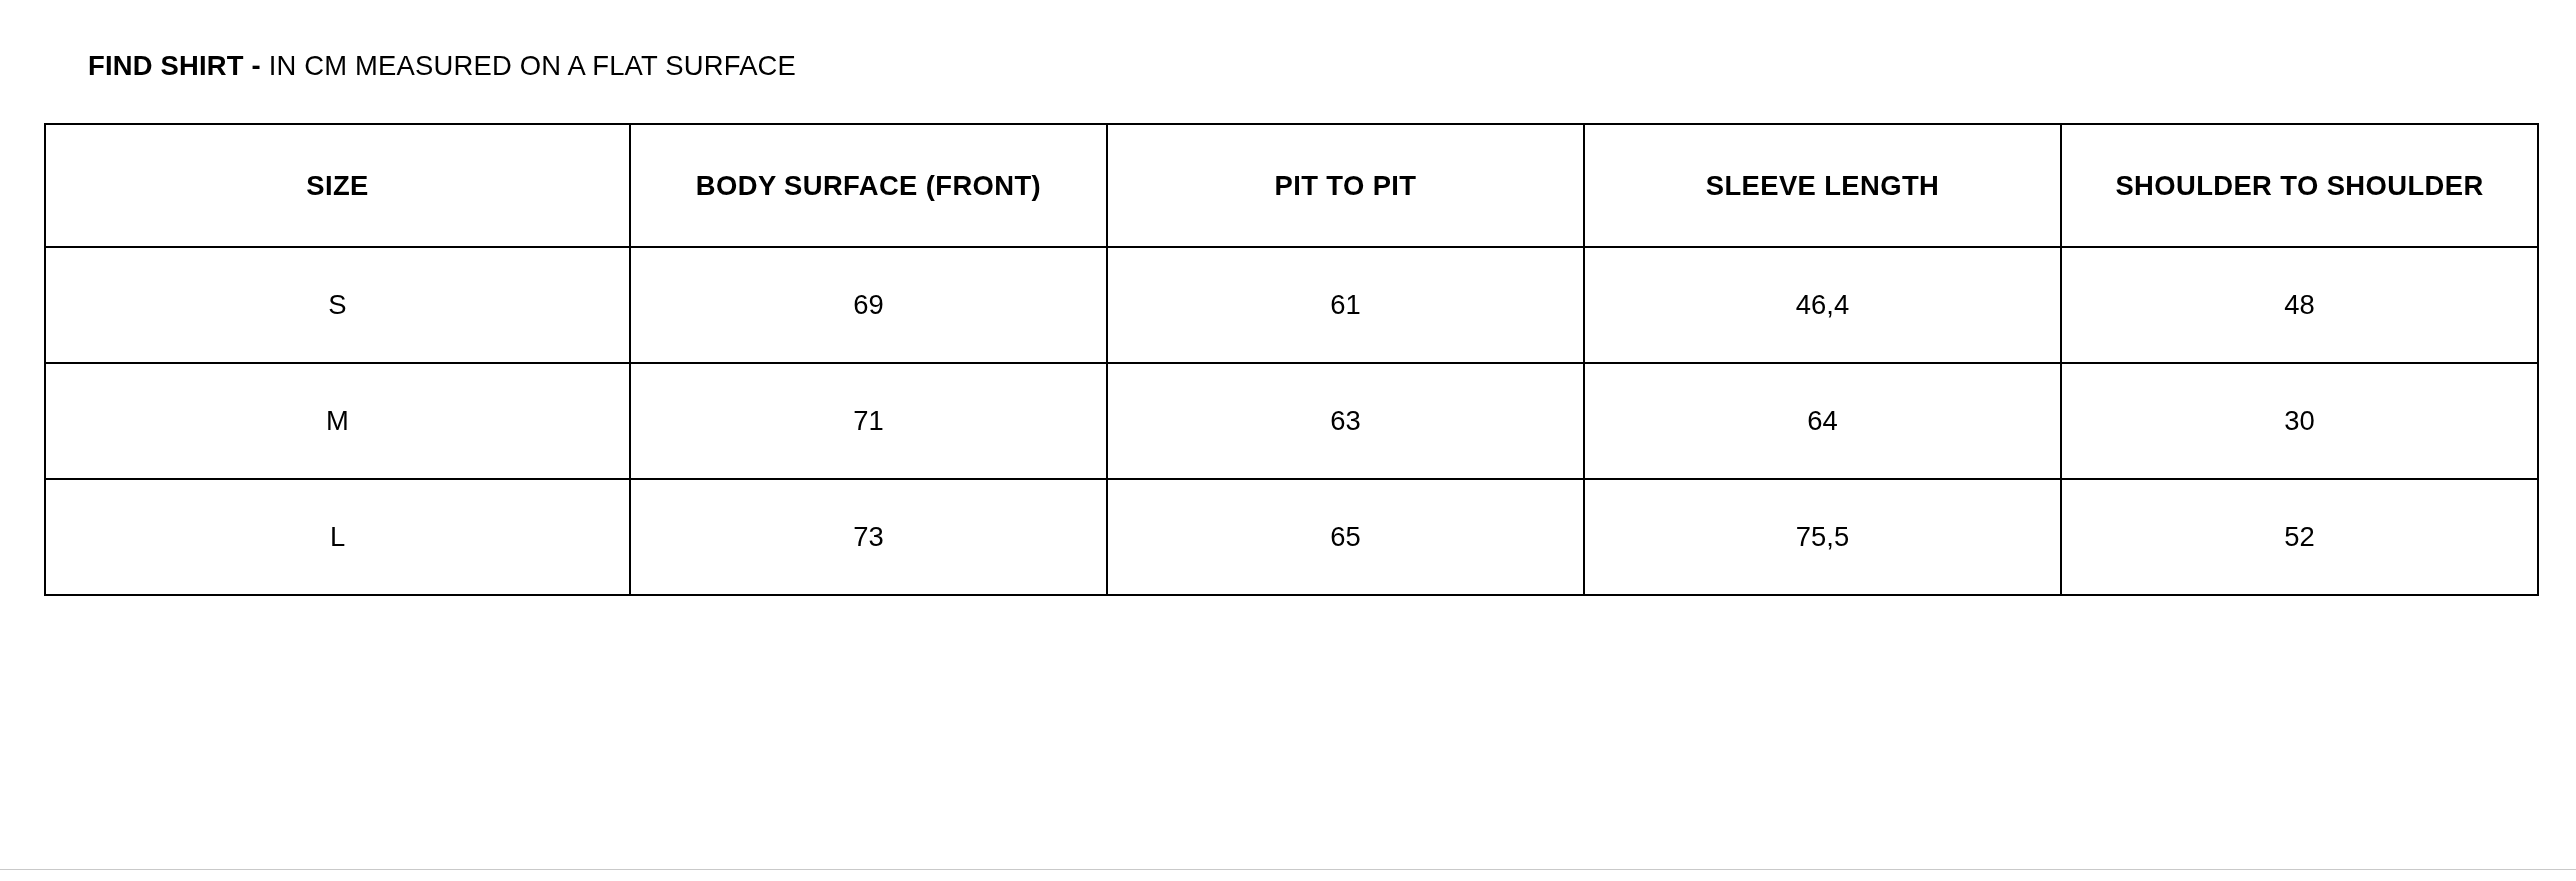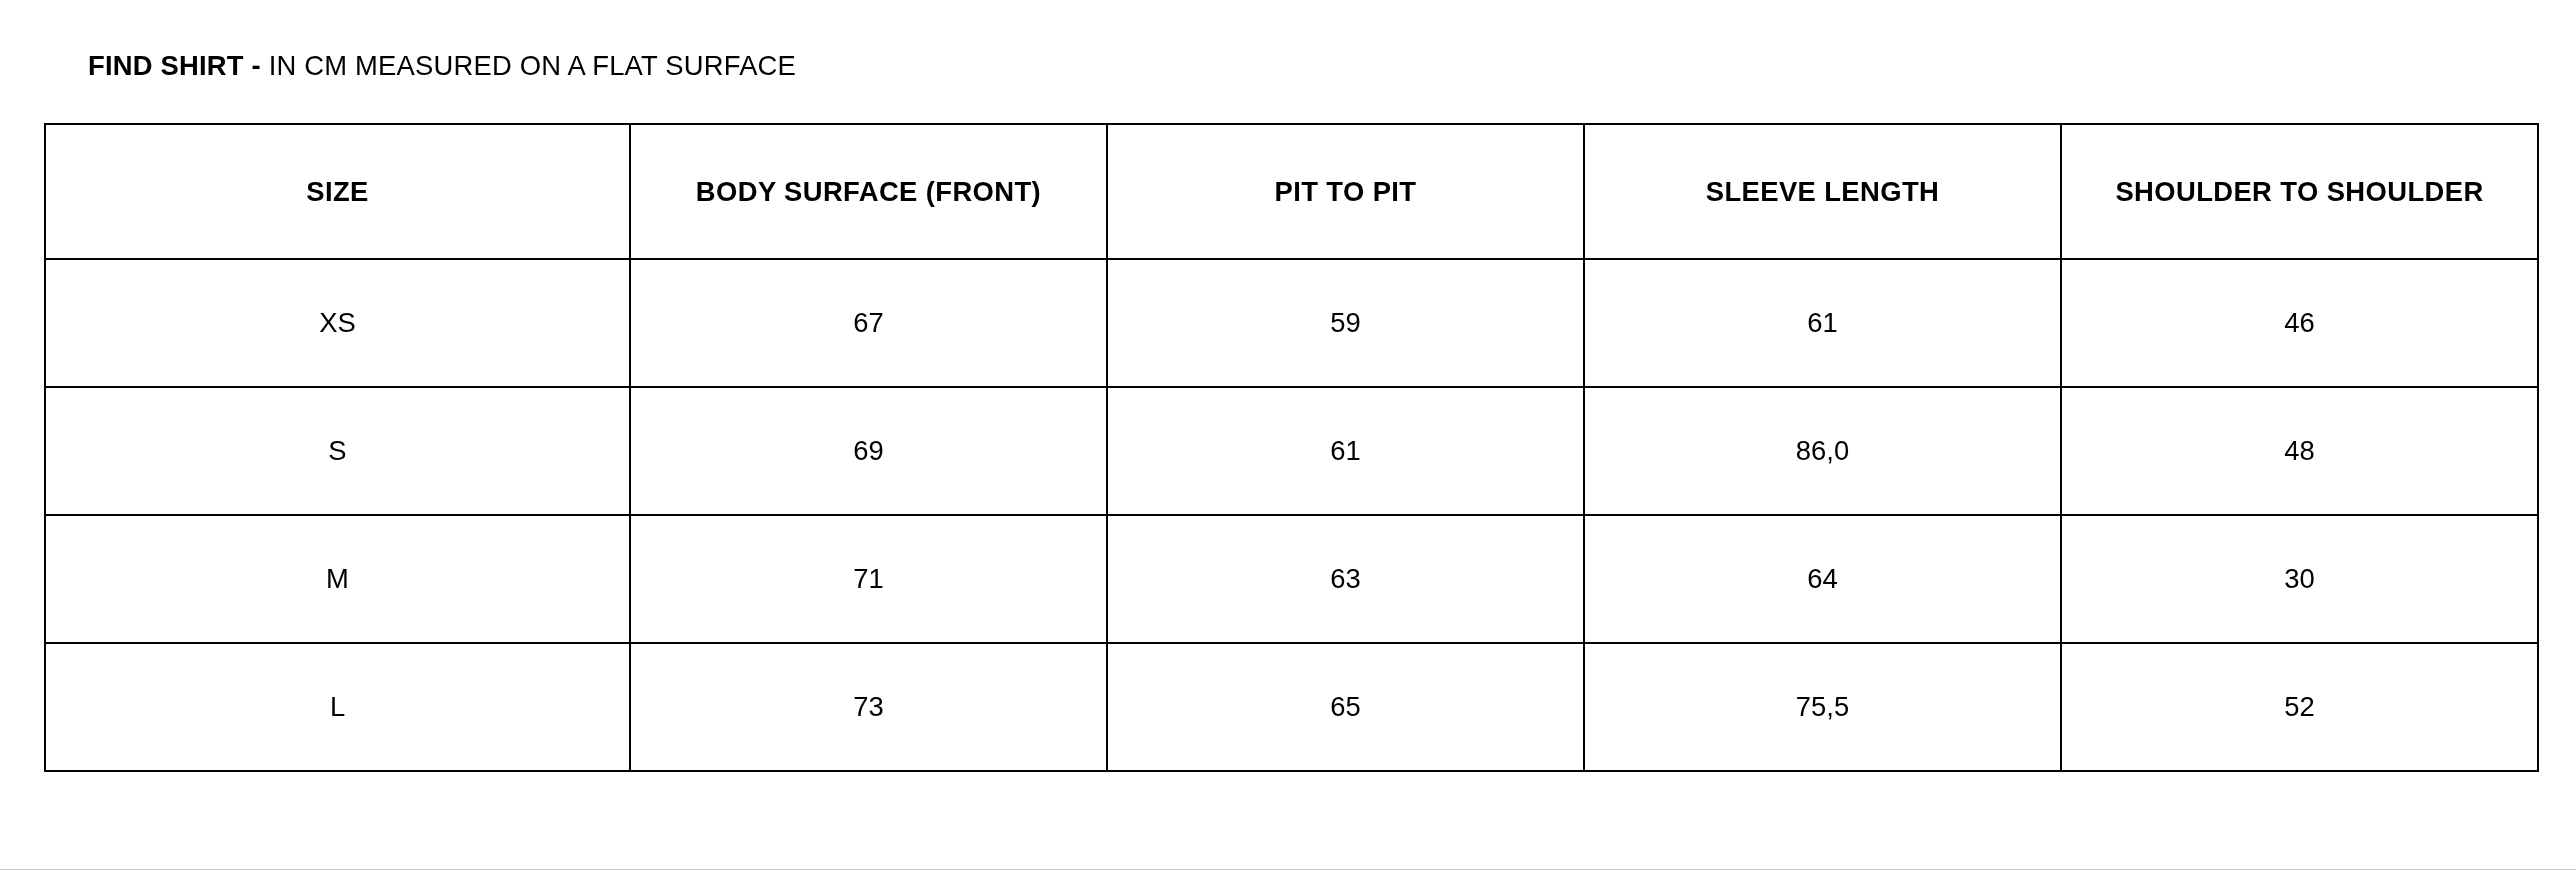--- a/index.html
+++ b/index.html
@@ -47,21 +47,21 @@
     left: 44px;
     top: 123px;
     width: 2493px;
     border-collapse: collapse;
     table-layout: fixed;
   }
   .size-table td, .size-table th {
     border: 2.7px solid #000000;
     text-align: center;
     vertical-align: middle;
-    padding: 8px;
+    padding: 2px;
     height: 110px;
     font-size: 27.4px;
     font-weight: normal;
   }
   .size-table thead th {
     font-weight: bold;
     letter-spacing: 0.4px;
     height: 117px;
   }
 
@@ -101,31 +101,24 @@
       <tr>
         <th>SIZE</th>
         <th>BODY SURFACE (FRONT)</th>
         <th>PIT TO PIT</th>
         <th>SLEEVE LENGTH</th>
         <th>SHOULDER TO SHOULDER</th>
       </tr>
     </thead>
     <tbody>
       <tr>
-        <td>XS</td>
-        <td>67</td>
-        <td>59</td>
-        <td>61</td>
-        <td>46</td>
-      </tr>
-      <tr>
         <td>S</td>
         <td>69</td>
         <td>61</td>
-        <td>86,0</td>
+        <td>46,4</td>
         <td>48</td>
       </tr>
       <tr>
         <td>M</td>
         <td>71</td>
         <td>63</td>
         <td>64</td>
         <td>30</td>
       </tr>
       <tr>

